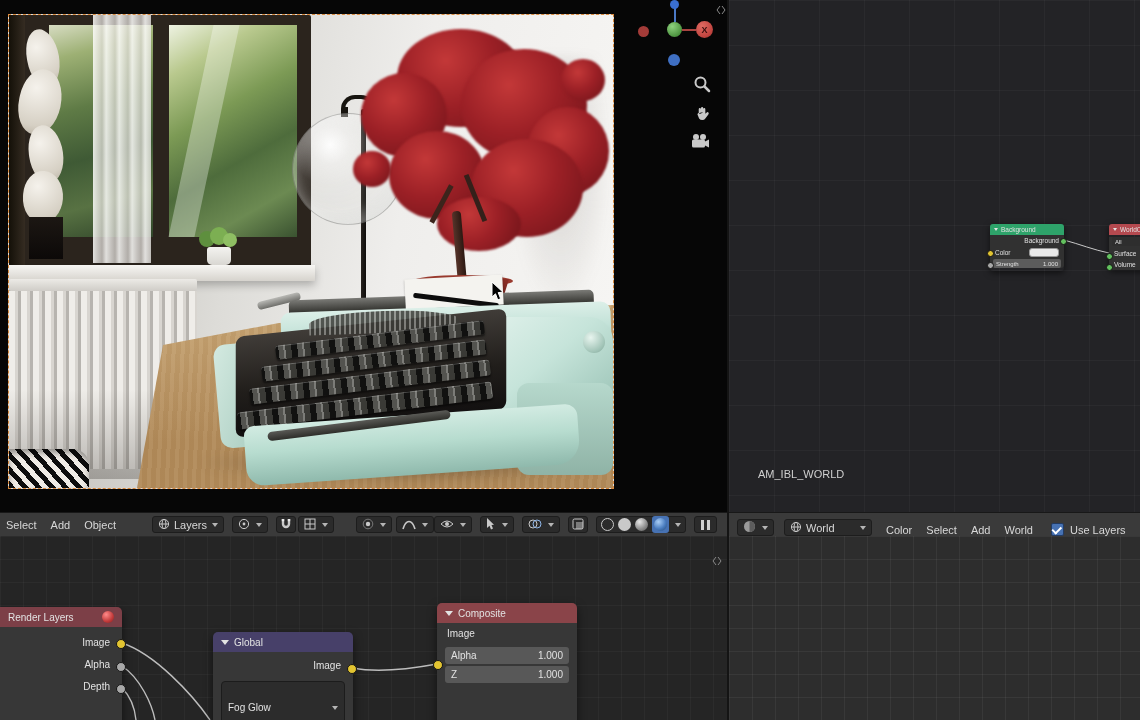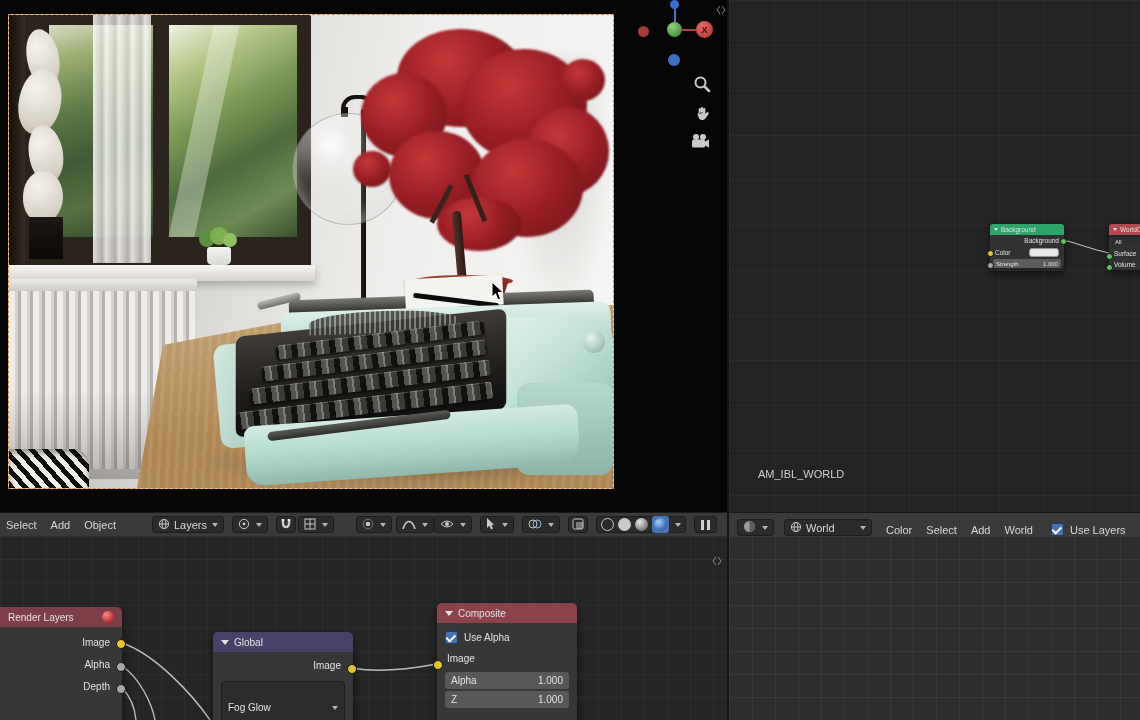--- a/index.html
+++ b/index.html
@@ -409,26 +409,20 @@
       </div>
       <span class="sock" style="right:-4px;top:32px;background:#e2c431;"></span>
     </div>
 
     <div class="cnode" style="left:437px;top:67px;">
       <div class="h" style="background:#8a4449;">
         <span class="ntri"></span>
         <span>Composite</span>
       </div>
       <div class="b" style="height:110px;">
-        <div style="display:flex;align-items:center;gap:6px;padding:8px 8px 4px;">
-          <span class="chkbox">
-              <span class="tick"></span>
-            </span>
-          <span>Use Alpha</span>
-        </div>
         <div class="irow">Image</div>
         <div class="slider">
           <span>Alpha</span>
           <span style="margin-left:auto;">1.000</span>
         </div>
         <div class="slider">
           <span>Z</span>
           <span style="margin-left:auto;">1.000</span>
         </div>
       </div>

